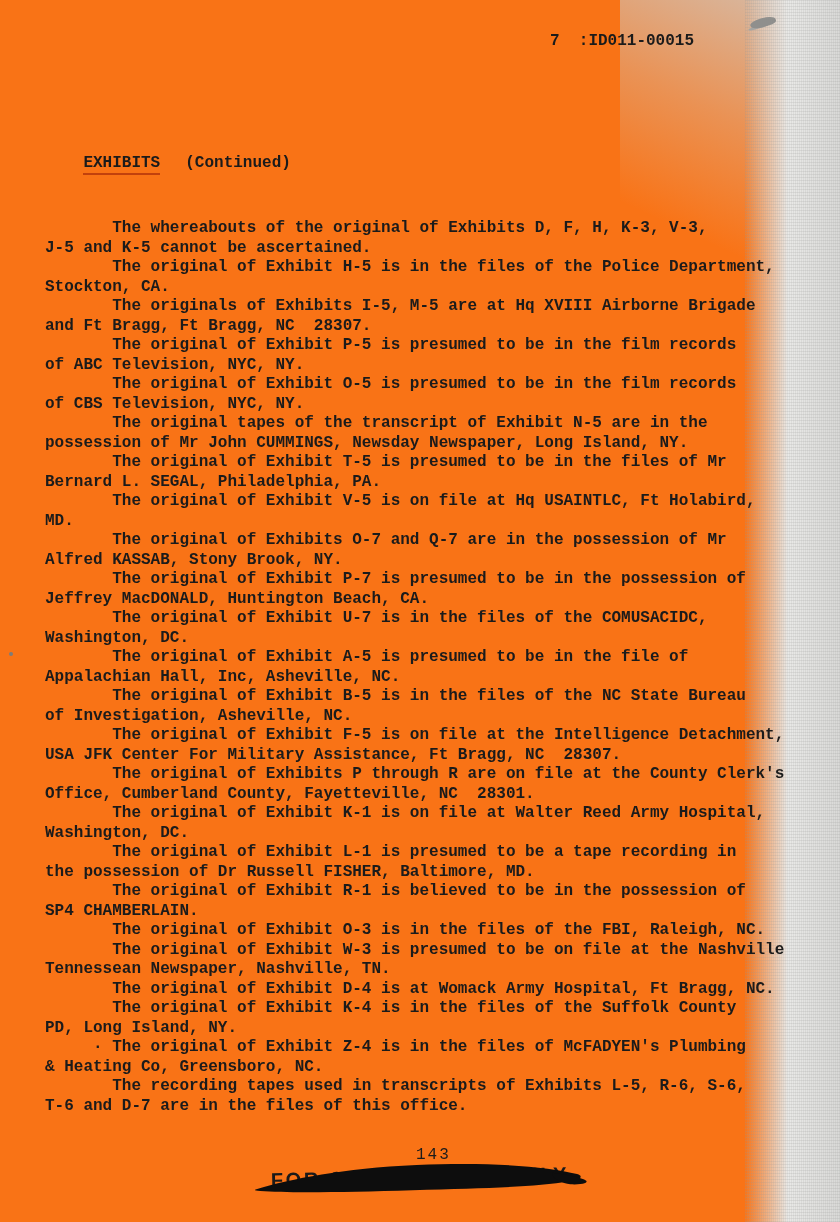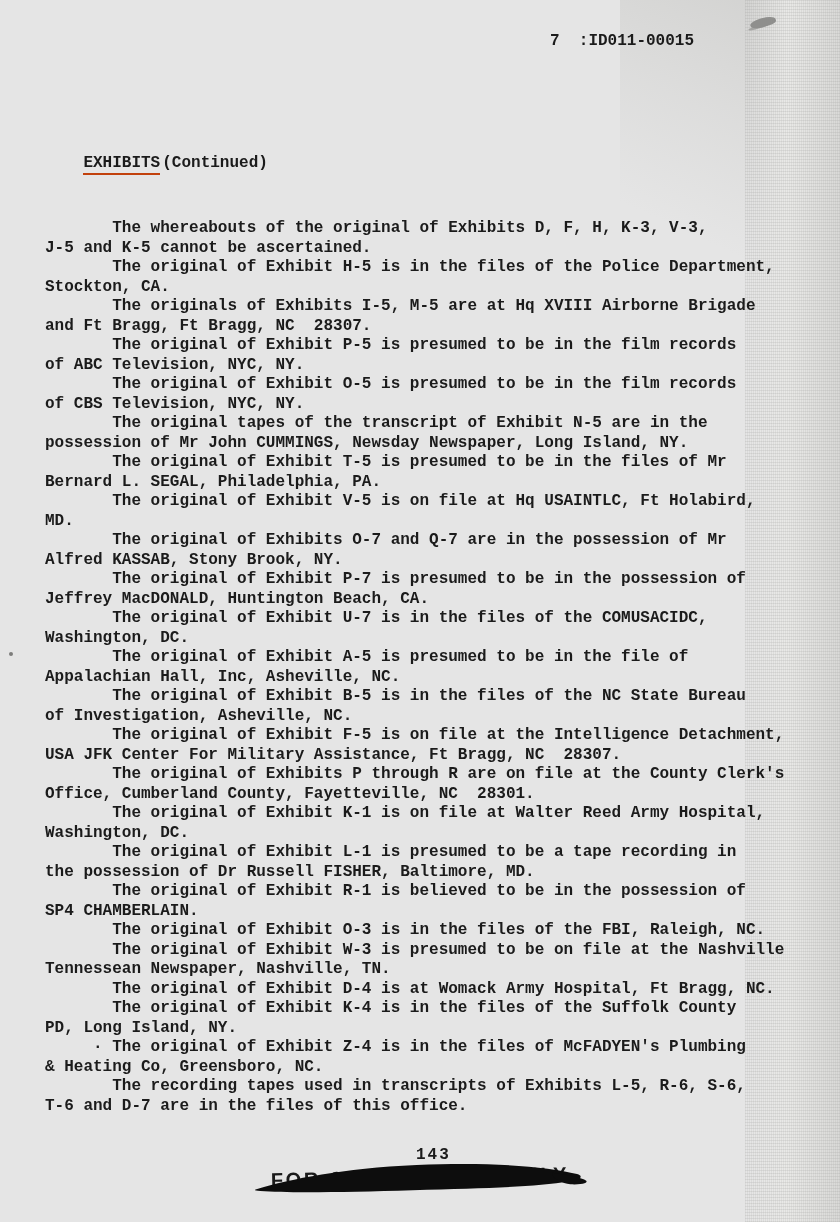--- a/index.html
+++ b/index.html
@@ -1,19 +1,19 @@
 <!DOCTYPE html>
 <html><head>
 <meta charset="utf-8">
 <style>
   html,body{margin:0;padding:0;background:#888;}
   .page{
     position:relative;
     width:840px;height:1222px;
-    background:#e5e5e5;
+    background:#f97316;
     overflow:hidden;
     font-family:"Liberation Mono","DejaVu Sans Mono",monospace;
     color:#1b1b1b;
   }
   
   .scan-band{
     position:absolute;top:0;right:0;bottom:0;width:95px;
     background:
       repeating-linear-gradient(0deg, rgba(150,150,148,.18) 0 1px, transparent 1px 3px),
       repeating-linear-gradient(90deg, rgba(150,150,148,.14) 0 1px, transparent 1px 2px),
@@ -38,34 +38,34 @@
   }
   .header-right{
     position:absolute;top:32px;left:550px;
     font-size:16px;font-weight:bold;white-space:pre;
   }
   .heading{
     position:absolute;top:136px;left:45px;
     font-size:16px;font-weight:bold;white-space:pre;
   }
   .heading .hd-main{border-bottom:2px solid #c2410c;padding-bottom:1px;}
-  .heading .hd-suffix{margin-left:2px;}
+  .heading .hd-suffix{margin-left:25px;}
   .body-text{
     position:absolute;top:174px;left:45px;width:770px;
     font-size:16px;font-weight:bold;line-height:19.5px;
     white-space:pre;
     margin-top:45px;
   }
   .body-text .line{height:19.5px;}
   .footer{
     position:absolute;left:0;top:1144px;width:840px;height:70px;
   }
   .page-number{
     position:absolute;left:416px;top:2px;
-    font-size:16px;font-weight:bold;letter-spacing:2px;
+    font-size:16px;font-weight:normal;letter-spacing:2px;
   }
   .stamp-text{
     position:absolute;left:270px;top:22px;width:300px;
     text-align:center;
     font-family:"Liberation Sans","DejaVu Sans",sans-serif;
     font-size:20px;font-weight:bold;letter-spacing:2.5px;
     color:#1a1a1a;white-space:nowrap;
     transform:rotate(-1.2deg);
   }
   .marker-stroke{

